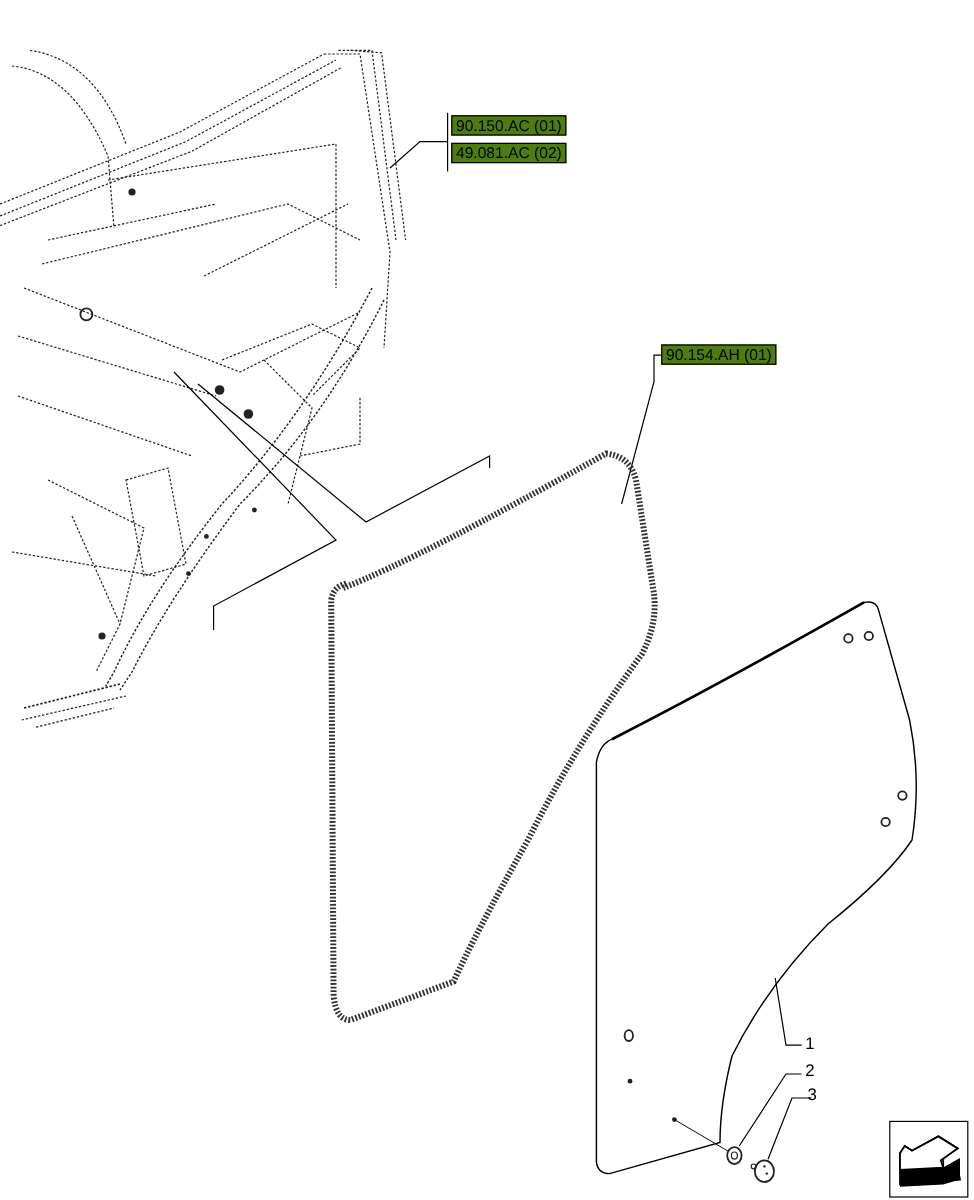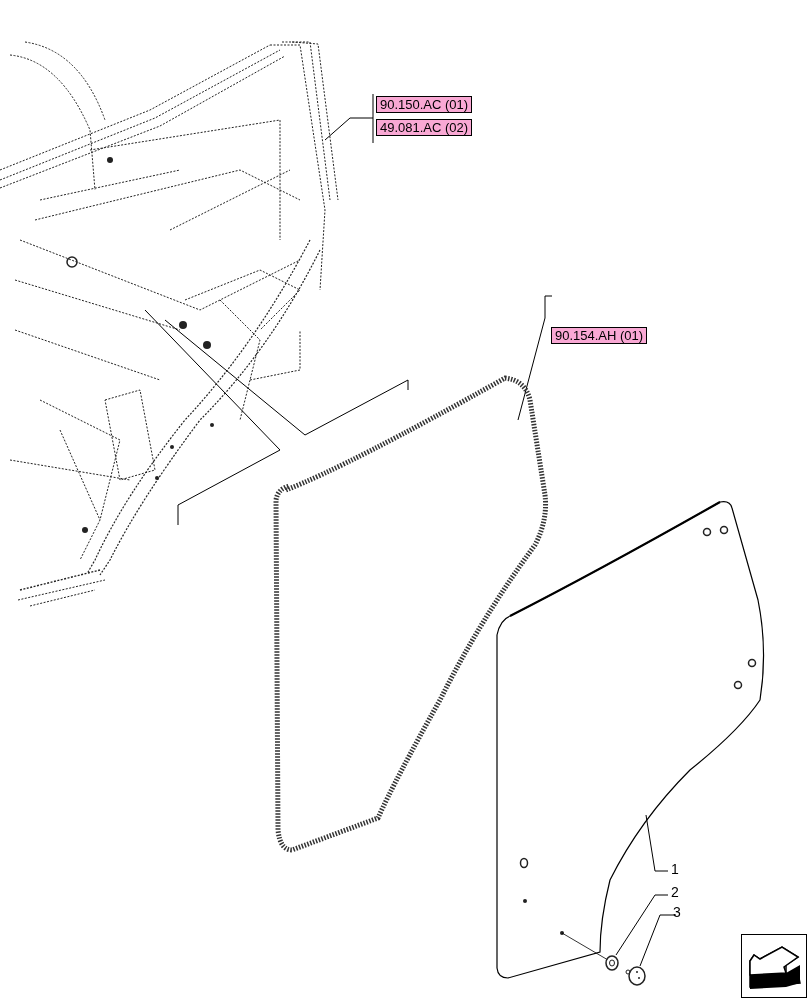--- a/index.html
+++ b/index.html
@@ -1,19 +1,19 @@
 <!DOCTYPE html>
 <html><head>
   <meta charset="utf-8">
   <style>
     html, body { margin: 0; padding: 0; background: #ffffff; }
     body { width: 812px; height: 1000px; position: relative; overflow: hidden; font-family: "Liberation Sans", sans-serif; }
     #canvas { position: absolute; left: 0; top: 0; width: 812px; height: 1000px; }
     .ref-box {
-      position: absolute; border: 1px solid #000; background: #f9a8d4;
+      position: absolute; border: 1px solid #000; background: #4d7c0f;
       font-family: "Liberation Sans", sans-serif; font-size: 13px; line-height: 15px;
       padding: 0 3px; color: #000; white-space: nowrap; cursor: pointer;
     }
     .callout {
       position: absolute; font-family: "Liberation Sans", sans-serif; font-size: 14px; color: #000;
     }
     .nav-icon { position: absolute; left: 741px; top: 934px; width: 64px; height: 62px; border: 1.5px solid #000; background:#fff; cursor:pointer; }
   </style>
 </head>
 <body>
@@ -104,21 +104,21 @@
   <g fill="none" stroke="#000" stroke-width="1">
     <path d="M646 815 L655 871 L668 871"></path>
     <path d="M616 955 L655 895 L668 895"></path>
     <path d="M640 966 L660 915 L676 915"></path>
   </g>
 
 </svg>
 
 <div class="ref-box" style="left:376px; top:96px;">90.150.AC (01)</div>
 <div class="ref-box" style="left:376px; top:119px;">49.081.AC (02)</div>
-<div class="ref-box" style="left:551px; top:287px;margin-top:40px;">90.154.AH (01)</div>
+<div class="ref-box" style="left:551px; top:287px;">90.154.AH (01)</div>
 
 <div class="callout" style="left:671px; top:861px;">1</div>
 <div class="callout" style="left:671px; top:884px;">2</div>
 <div class="callout" style="left:673px; top:904px;">3</div>
 
 <div class="nav-icon">
   <svg width="64" height="62" viewBox="0 0 64 62" xmlns="http://www.w3.org/2000/svg">
     <path d="M8 52 L8 26 L12 20 L18 24 L40 12 L56 22 L44 30 L44 40 L56 38 L58 48 L8 52 Z" fill="#fff" stroke="#000" stroke-width="1.5"></path>
     <path d="M8 40 L44 38 L58 30 L58 48 L44 52 L8 54 Z" fill="#000"></path>
     <path d="M8 40 L8 26 L12 20 L18 24 L40 12 L56 22 L42 32 L44 38 L8 40 Z" fill="#fff" stroke="#000" stroke-width="1.5"></path>

